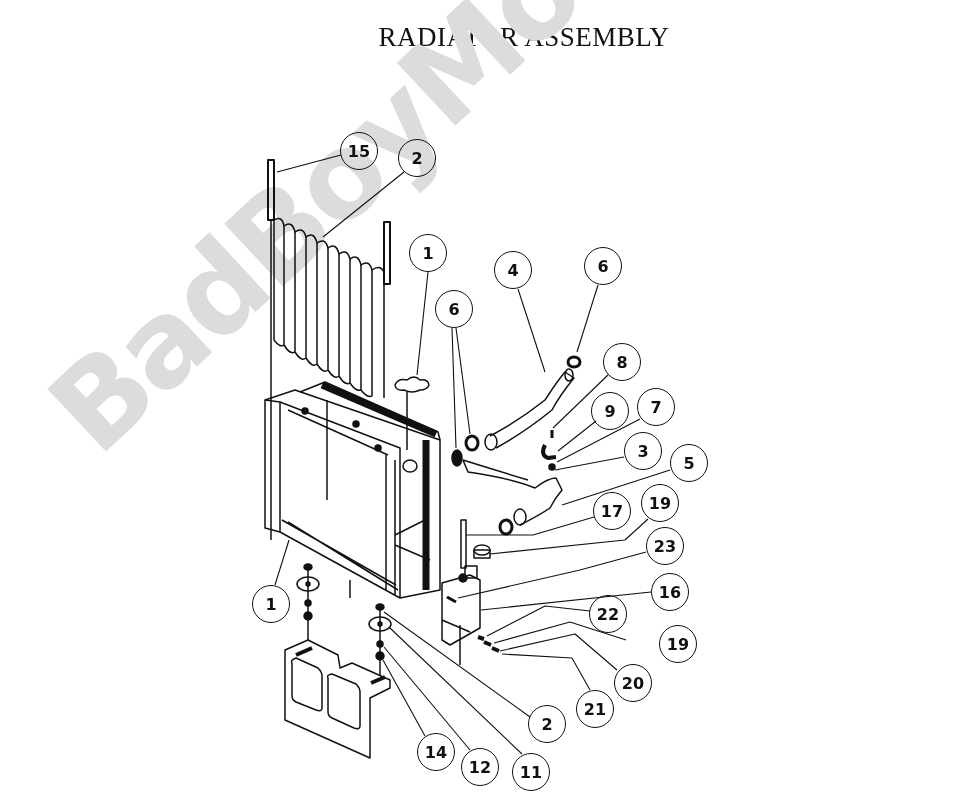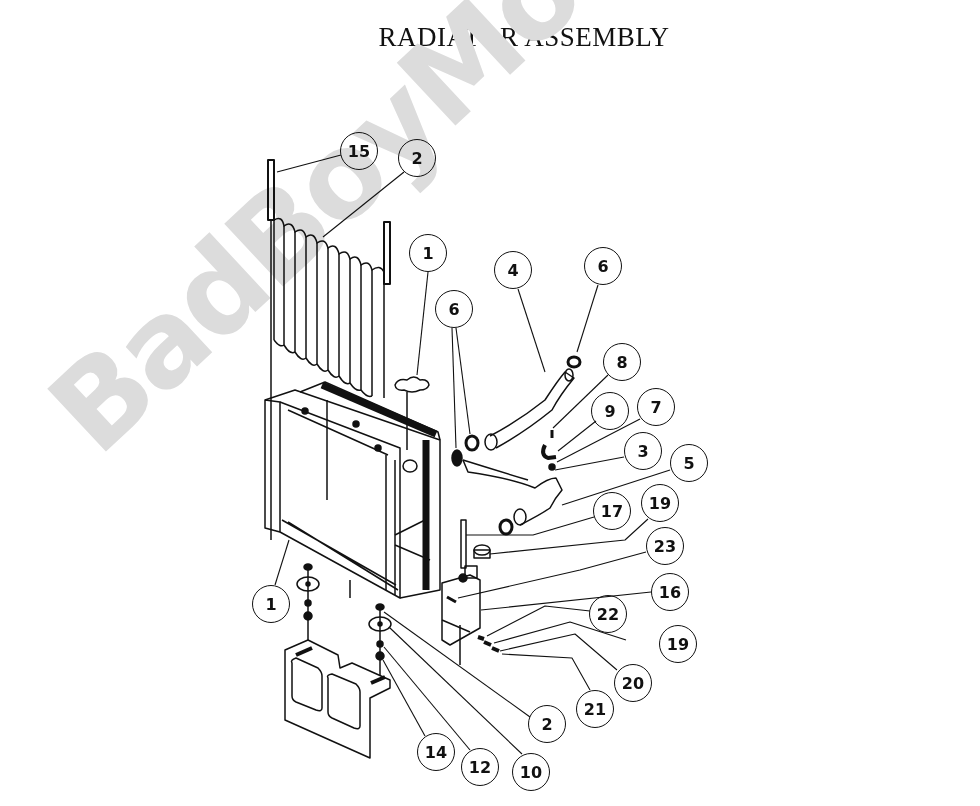--- a/index.html
+++ b/index.html
@@ -170,14 +170,14 @@
   <div class="callout" style="left:665px;top:546px">23</div>
   <div class="callout" style="left:670px;top:592px">16</div>
   <div class="callout" style="left:608px;top:614px">22</div>
   <div class="callout" style="left:678px;top:644px">19</div>
   <div class="callout" style="left:633px;top:683px">20</div>
   <div class="callout" style="left:595px;top:709px">21</div>
   <div class="callout" style="left:271px;top:604px">1</div>
   <div class="callout" style="left:547px;top:724px">2</div>
   <div class="callout" style="left:436px;top:752px">14</div>
   <div class="callout" style="left:480px;top:767px">12</div>
-  <div class="callout" style="left:531px;top:772px">10</div>
+  <div class="callout" style="left:531px;top:772px">11</div>
 </div>
 
 </body></html>

